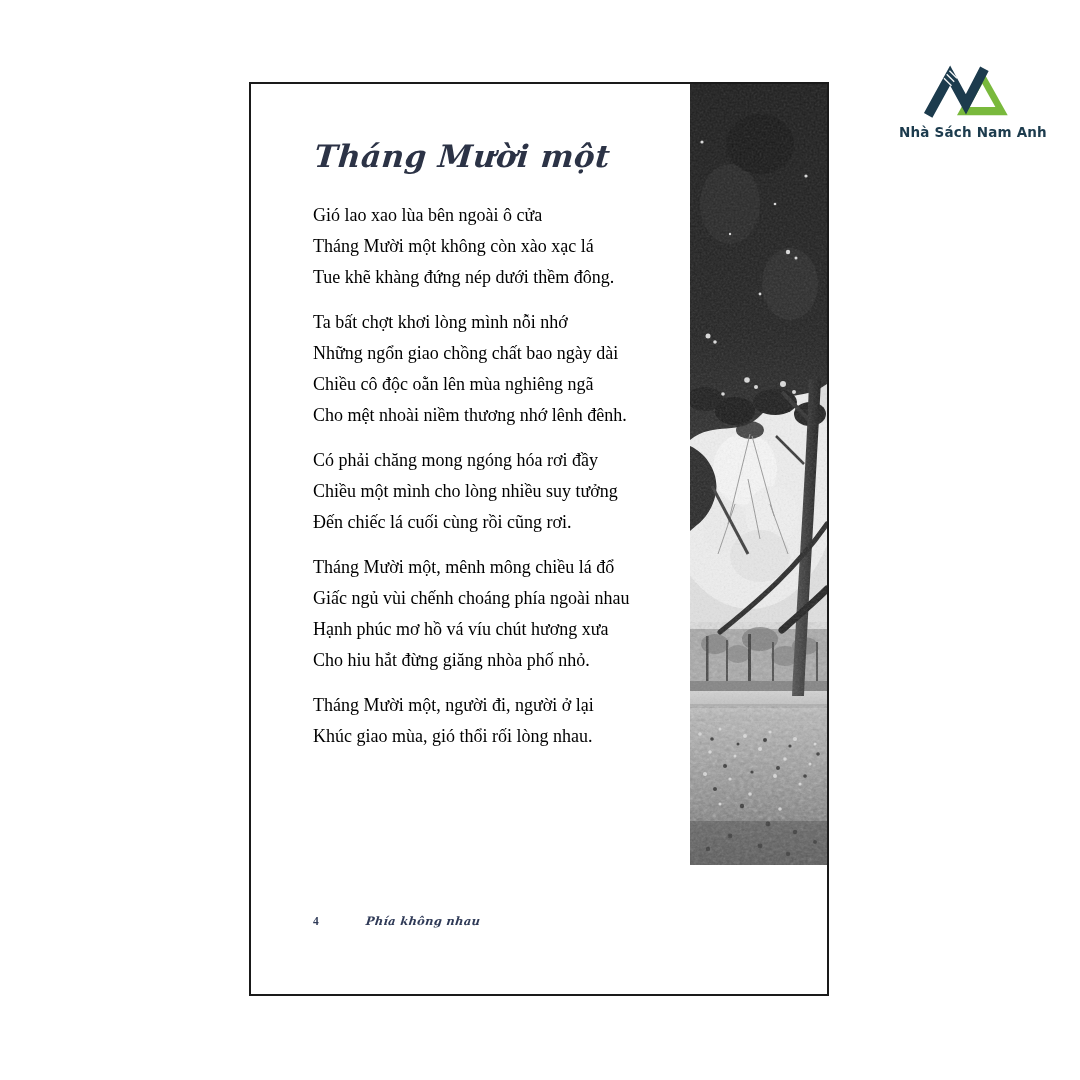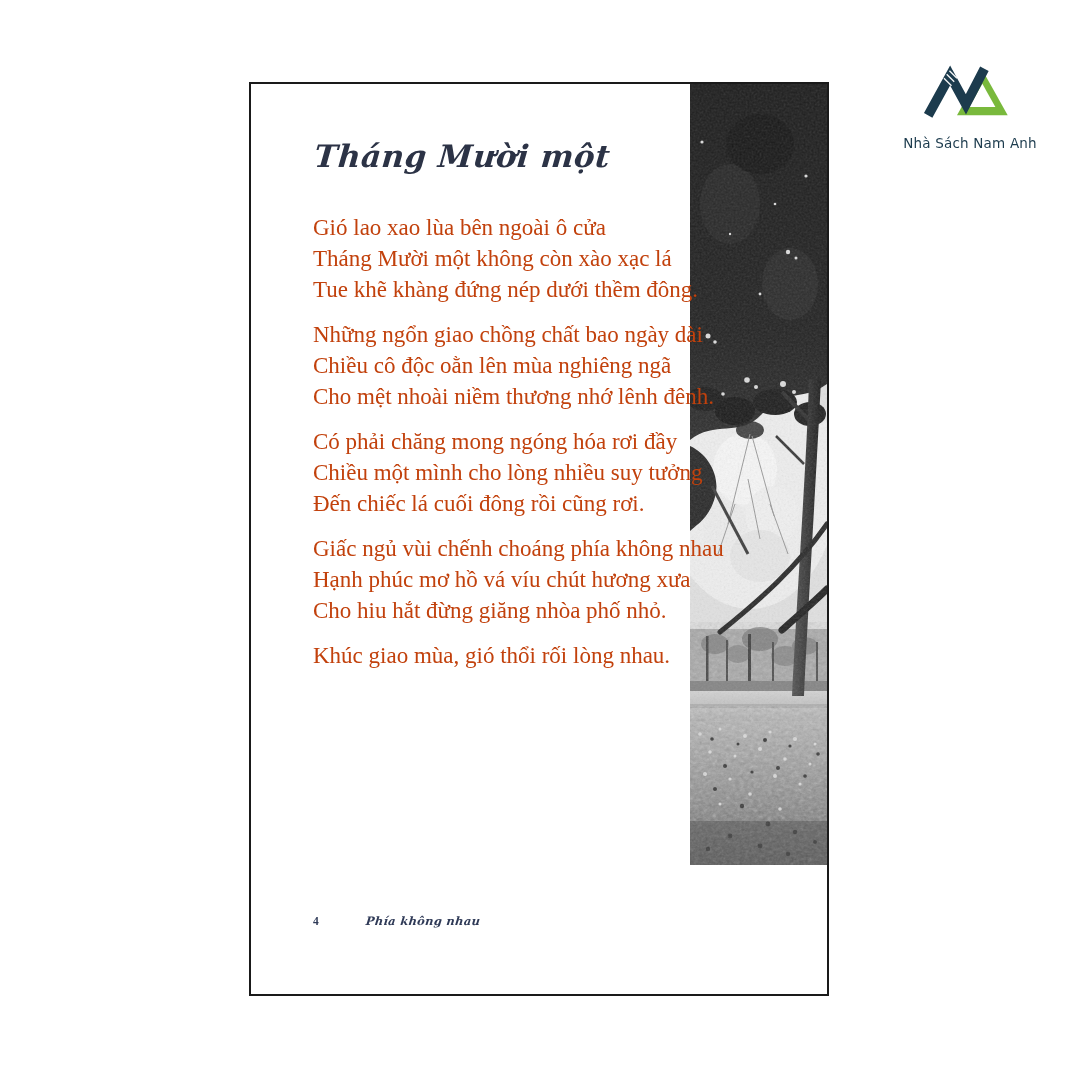--- a/index.html
+++ b/index.html
@@ -15,42 +15,42 @@
   .photo{
     position:absolute;top:0;right:0;width:137px;height:781px;display:block;
   }
   .page-title{
     position:absolute;left:62px;top:54px;
     font-family:"DejaVu Serif", serif;font-style:italic;font-weight:bold;
     font-size:31px;color:#2c3346;letter-spacing:.5px;
     transform:skewX(-5deg);transform-origin:left bottom;white-space:nowrap;
   }
   .poem{
-    position:absolute;left:62px;top:128px;width:370px;
-    font-size:23px;line-height:31px;color:#c2410c;
+    position:absolute;left:62px;top:116px;width:370px;
+    font-size:18px;line-height:31px;color:#000000;
   }
   .stanza{margin:0 0 14px 0;}
   .poem-line{white-space:nowrap;}
   .page-footer{
     position:absolute;left:62px;top:830px;display:flex;align-items:baseline;
     gap:47px;color:#2f3a57;font-size:11.5px;
   }
   .page-number{font-weight:bold;}
   .footer-book-title{
     font-family:"DejaVu Serif", serif;font-style:italic;font-weight:bold;
     letter-spacing:.3px;transform:skewX(-6deg);
   }
   
   .brand{
     position:absolute;left:899px;top:60px;width:142px;text-align:center;
   }
   .brand-mark{display:block;margin:0 auto;}
   .brand-name{
-    font-family:"DejaVu Sans", sans-serif;font-weight:normal;font-size:13.5px;
-    color:#1c3b4d;margin-top:11px;white-space:nowrap;letter-spacing:.2px;
+    font-family:"DejaVu Sans", sans-serif;font-weight:bold;font-size:13.5px;
+    color:#1c3b4d;margin-top:0;white-space:nowrap;letter-spacing:.2px;
   }
 </style>
 </head>
 <body>
 
 <div class="book-page">
 
   <svg class="photo" viewBox="0 0 137 781" preserveAspectRatio="none" xmlns="http://www.w3.org/2000/svg">
     <defs>
       <linearGradient id="canopyG" x1="0" y1="0" x2="0" y2="1">
@@ -209,35 +209,38 @@
 
   <div class="page-title">Tháng Mười một</div>
 
   <div class="poem">
     <div class="stanza">
       <div class="poem-line">Gió lao xao lùa bên ngoài ô cửa</div>
       <div class="poem-line">Tháng Mười một không còn xào xạc lá</div>
       <div class="poem-line">Tue khẽ khàng đứng nép dưới thềm đông.</div>
     </div>
     <div class="stanza">
+      <div class="poem-line">Ta bất chợt khơi lòng mình nỗi nhớ</div>
       <div class="poem-line">Những ngổn giao chồng chất bao ngày dài</div>
       <div class="poem-line">Chiều cô độc oằn lên mùa nghiêng ngã</div>
       <div class="poem-line">Cho mệt nhoài niềm thương nhớ lênh đênh.</div>
     </div>
     <div class="stanza">
       <div class="poem-line">Có phải chăng mong ngóng hóa rơi đầy</div>
       <div class="poem-line">Chiều một mình cho lòng nhiều suy tưởng</div>
-      <div class="poem-line">Đến chiếc lá cuối đông rồi cũng rơi.</div>
-    </div>
-    <div class="stanza">
-      <div class="poem-line">Giấc ngủ vùi chếnh choáng phía không nhau</div>
+      <div class="poem-line">Đến chiếc lá cuối cùng rồi cũng rơi.</div>
+    </div>
+    <div class="stanza">
+      <div class="poem-line">Tháng Mười một, mênh mông chiều lá đổ</div>
+      <div class="poem-line">Giấc ngủ vùi chếnh choáng phía ngoài nhau</div>
       <div class="poem-line">Hạnh phúc mơ hồ vá víu chút hương xưa</div>
       <div class="poem-line">Cho hiu hắt đừng giăng nhòa phố nhỏ.</div>
     </div>
     <div class="stanza">
+      <div class="poem-line">Tháng Mười một, người đi, người ở lại</div>
       <div class="poem-line">Khúc giao mùa, gió thổi rối lòng nhau.</div>
     </div>
   </div>
 
   <div class="page-footer">
     <span class="page-number">4</span>
     <span class="footer-book-title">Phía không nhau</span>
   </div>
 </div>
 

